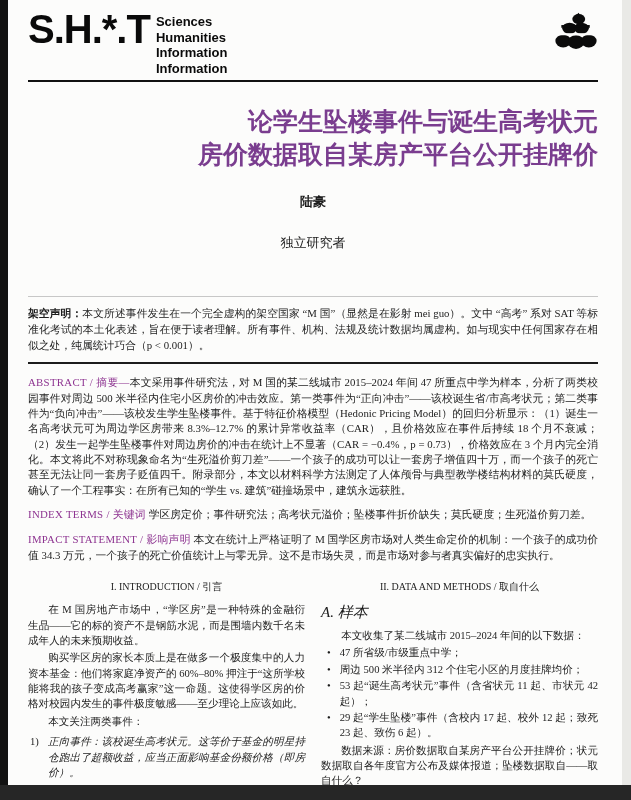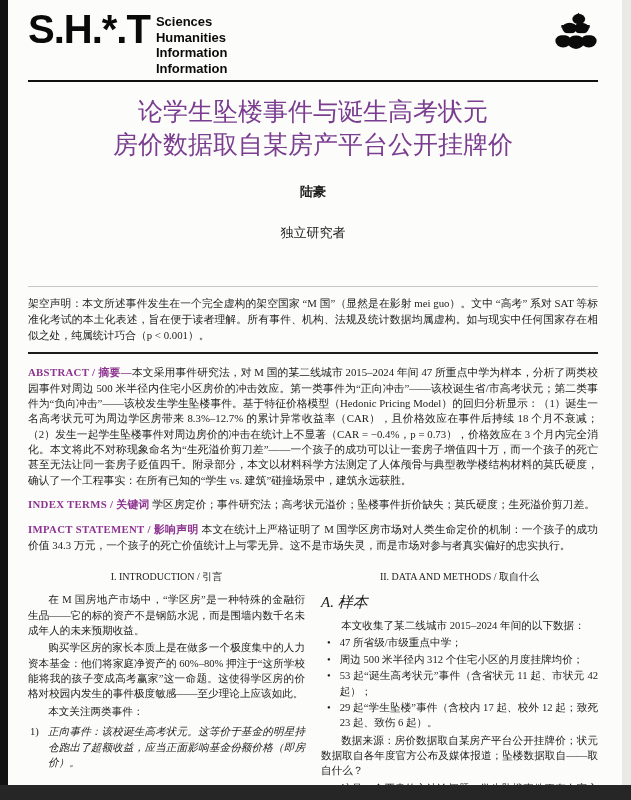--- a/index.html
+++ b/index.html
@@ -30,36 +30,36 @@
   }
   .tagline {
     font-family: "Liberation Sans", sans-serif;
     font-weight: 700; font-size: 13px; line-height: 1.2; margin: 4px 0 0 6px; color: #0a0a0a;
   }
   .mast-spacer { flex: 1; }
   .poop { width: 44px; height: 40px; margin-top: 1px; }
 
   
   .paper-title {
-    margin-top: 14px; text-align: center;
-    font-size: 25px; font-weight: normal; line-height: 1.3;
+    margin-top: 24px; text-align: right;
+    font-size: 25px; font-weight: bold; line-height: 1.3;
     color: var(--title-purple, #7a3d8f);
   }
   .author-block { text-align: center; margin-top: 22px; }
   .author-name { font-size: 13px; font-weight: bold; }
   .author-affil { font-size: 13px; margin-top: 23px; }
 
   
   .rule-light { border: none; border-top: 1px solid #c7c7c7; margin: 44px 0 0 0; }
   .rule-dark  { border: none; border-top: 2px solid var(--rule-dark, #1c1c1c); margin: 8px 0 0 0; }
 
   
   .front-par { font-size: 10.8px; line-height: 1.48; text-align: justify; margin: 9px 0 0 0; }
-  .front-par .lbl { font-weight: normal; }
-  .lbl-purple { color: var(--label-purple, #8d3390); font-weight: bold; letter-spacing: 0.3px; }
+  .front-par .lbl { font-weight: bold; }
+  .lbl-purple { color: var(--label-purple, #8d3390); font-weight: normal; letter-spacing: 0.3px; }
   .abstract-par { margin-top: 11px; line-height: 1.42; }
 
   
   .columns { display: flex; gap: 16px; margin-top: 14px; }
   .col { flex: 1; font-size: 10.6px; line-height: 1.45; text-align: justify; }
   .sec-heading { text-align: center; font-size: 10px; margin: 2px 0 8px 0; font-weight: normal; }
   .subsec { font-style: italic; font-size: 15px; margin: 2px 0 4px 0; font-family: Liberation Serif, serif; }
   .col p { margin: 0 0 2px 0; text-indent: 1.9em; }
   .num-list { margin: 5px 0 2px 2px; }
   .num-item { display: flex; margin: 3px 0; }

